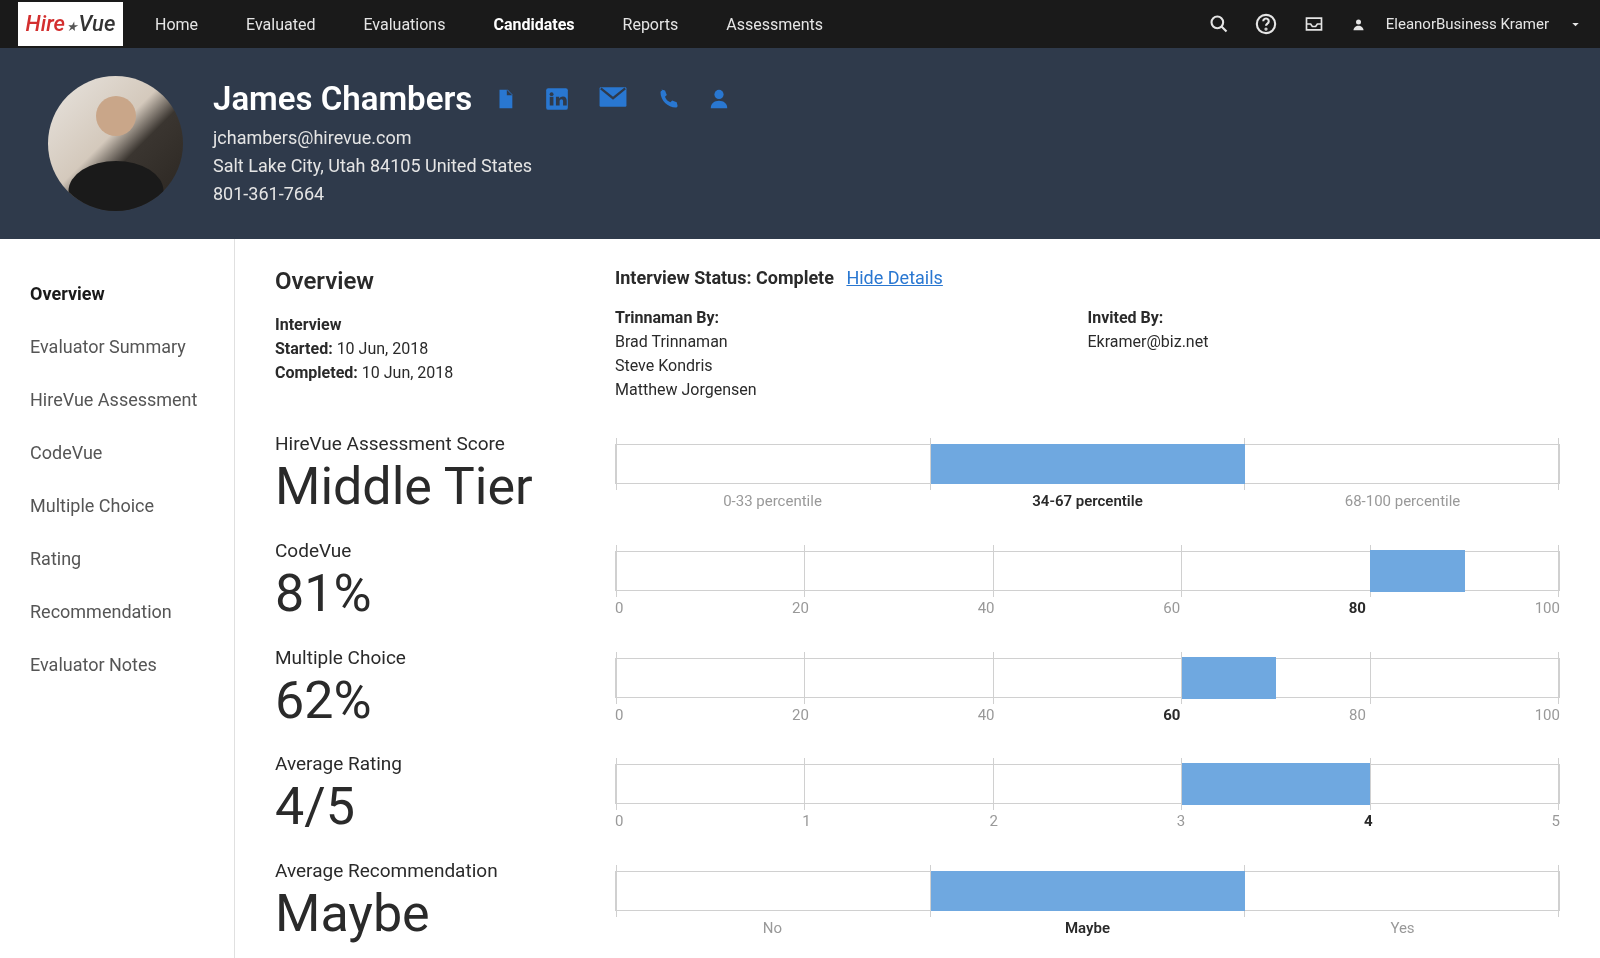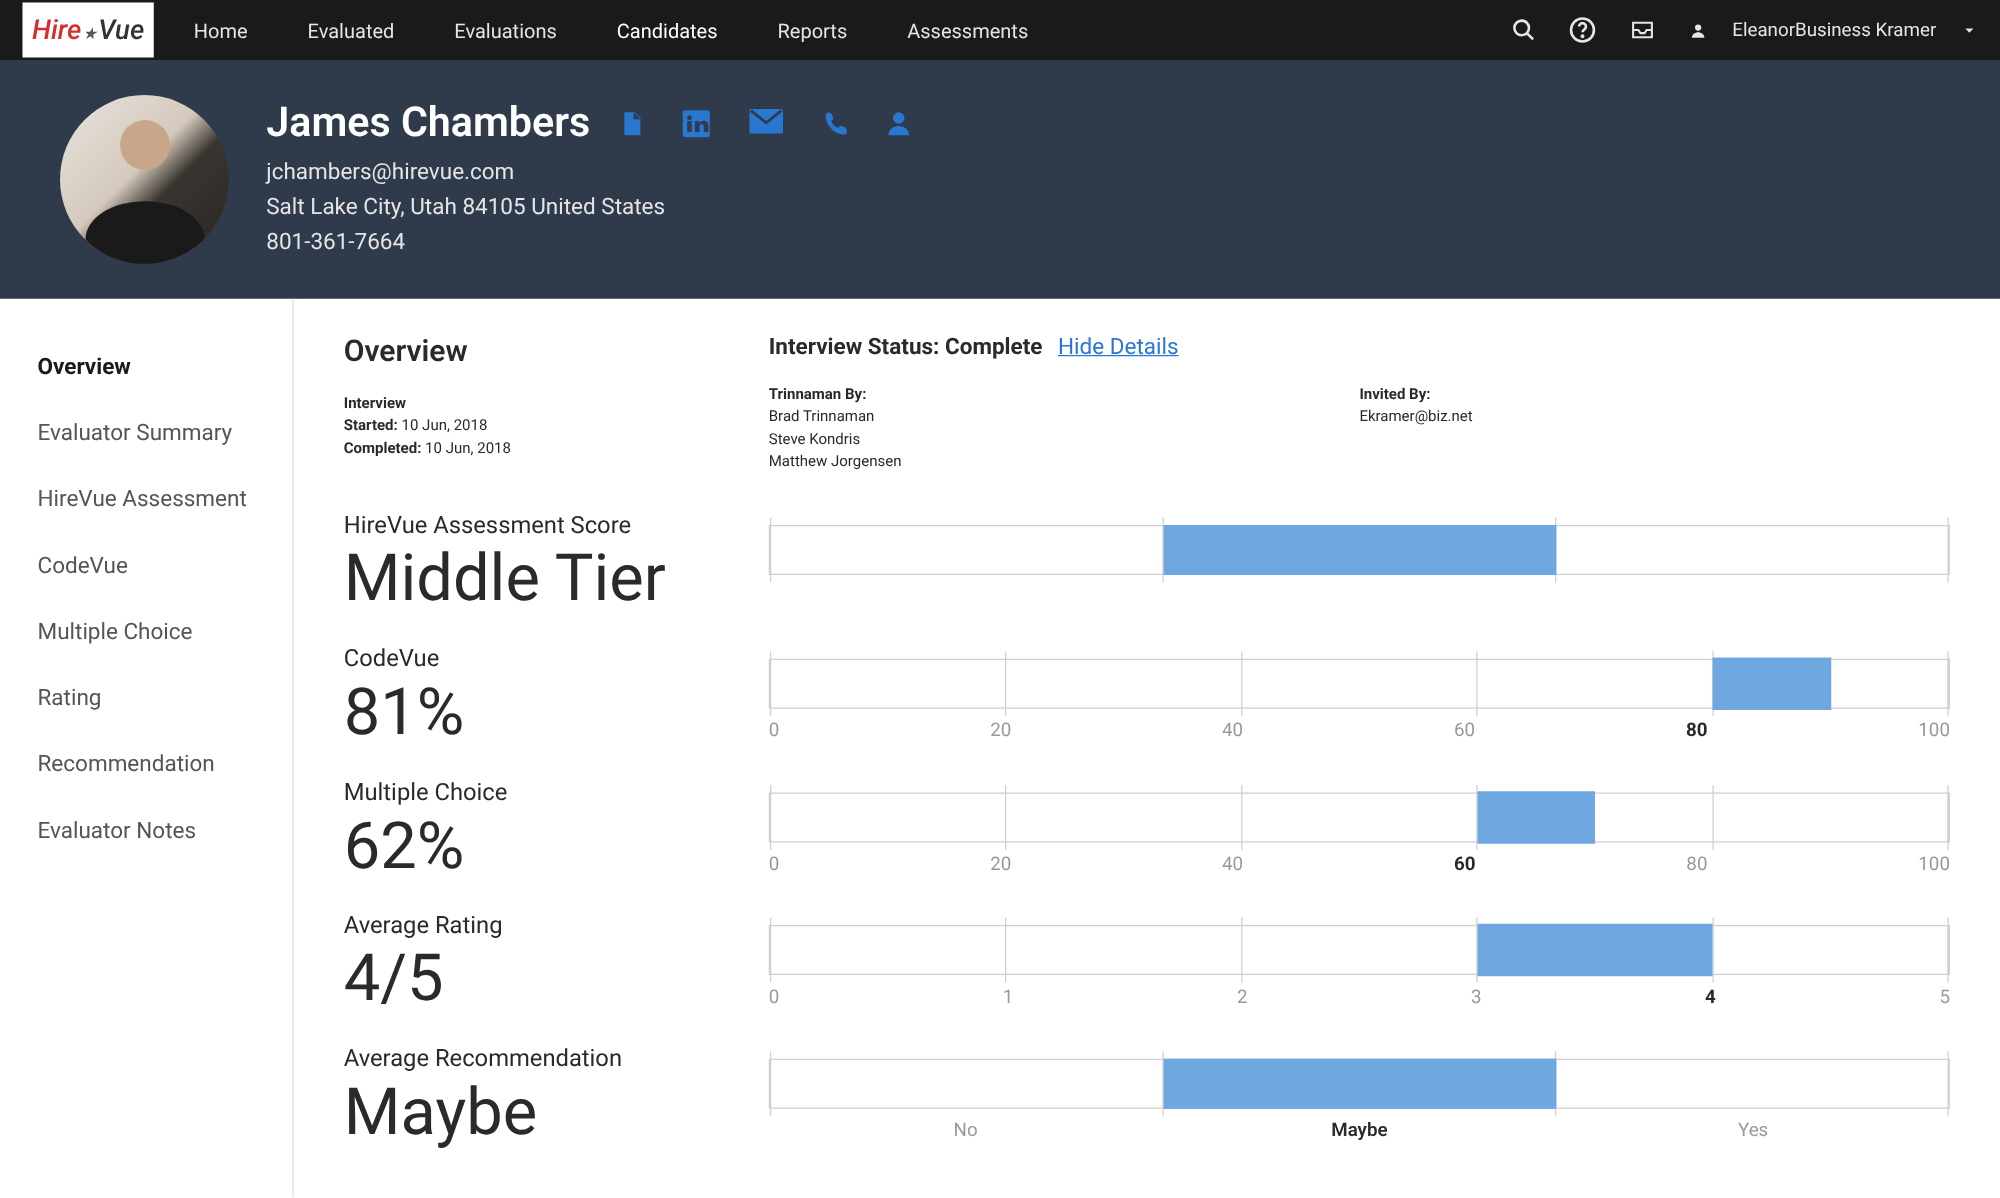--- a/index.html
+++ b/index.html
@@ -5,21 +5,21 @@
 *{margin:0;padding:0;box-sizing:border-box;font-family:-apple-system,BlinkMacSystemFont,"Segoe UI",Roboto,sans-serif}
 body{background:#fff;color:#333;width:1600px;height:958px;overflow:hidden}
 .topbar{height:48px;background:#1a1a1a;display:flex;align-items:center;padding:0 18px}
 .logo{width:105px;height:44px;background:#fff;display:flex;align-items:center;justify-content:center}
 .logo-txt{font-family:cursive;font-style:italic;font-size:22px;font-weight:500}
 .logo-hire{color:#d32f2f}
 .logo-star{color:#555;font-size:13px;margin:0 1px}
 .logo-vue{color:#333}
 .nav{display:flex;margin-left:32px;gap:48px}
 .nav a{color:#e5e5e5;text-decoration:none;font-size:16px}
-.nav a.active{color:#fff;font-weight:400}
+.nav a.active{color:#fff;font-weight:700}
 .topbar-right{margin-left:auto;display:flex;align-items:center;gap:26px;color:#e5e5e5}
 .topbar-right .icon-btn{cursor:pointer}
 .user-menu{display:flex;align-items:center;gap:20px;cursor:pointer;font-size:15px}
 .hero{background:#2f3a4b;padding:28px 0 28px 48px;display:flex;align-items:center;gap:30px}
 .avatar{width:135px;height:135px;border-radius:50%;background:linear-gradient(135deg,#e8e4df 0%,#d4c9bc 45%,#3a3530 60%,#2a2520 100%);flex-shrink:0;position:relative;overflow:hidden}
 .avatar::after{content:"";position:absolute;top:20px;left:50%;transform:translateX(-50%);width:40px;height:40px;border-radius:50%;background:#c9a689}
 .avatar::before{content:"";position:absolute;bottom:-10px;left:50%;transform:translateX(-50%);width:95px;height:60px;border-radius:50% 50% 0 0;background:#1a1a1a}
 .hero-info h1{color:#fff;font-size:33px;font-weight:600;display:flex;align-items:center;gap:22px}
 .hero-icons{display:flex;gap:28px;color:#2977d1}
 .hero-icons span{cursor:pointer}
@@ -28,21 +28,21 @@
 .sidebar{width:235px;border-right:1px solid #e0e0e0;padding-top:28px}
 .sidebar a{display:block;padding:16px 30px;color:#555;font-size:18px;text-decoration:none;cursor:pointer}
 .sidebar a.active{color:#1a1a1a;font-weight:700}
 .main{flex:1;padding:28px 40px 0 40px;overflow-y:auto}
 .row{display:flex}
 .col-l{width:340px;flex-shrink:0}
 .col-r{flex:1}
 .ov-title{font-size:24px;font-weight:600;color:#2a2a2a;margin-bottom:18px}
 .int-head{font-size:18px;color:#2a2a2a}
 .int-head a{color:#2977d1;text-decoration:underline;margin-left:8px}
-.meta{font-size:12px;color:#2a2a2a;line-height:1.5}
+.meta{font-size:16px;color:#2a2a2a;line-height:1.5}
 .meta b{font-weight:700}
 .meta-section{margin-bottom:30px}
 .score-block{margin-bottom:22px}
 .score-label{font-size:19px;color:#2a2a2a;margin-bottom:2px}
 .score-value{font-size:52px;font-weight:400;color:#2a2a2a;line-height:1.15}
 .bar-wrap{padding-top:12px}
 .bar{height:40px;display:flex;border-left:1px solid #d0d0d0;border-right:1px solid #d0d0d0;position:relative}
 .seg{flex:1;border-top:1px solid #d0d0d0;border-bottom:1px solid #d0d0d0;position:relative}
 .seg:not(:last-child){border-right:1px solid #d0d0d0}
 .seg.fill{background:#6fa8e0;border-color:#6fa8e0}
@@ -204,20 +204,25 @@
           <div class="tick-marks">
               <i></i>
               <i></i>
               <i></i>
               <i></i>
             </div>
           <div class="seg"></div>
             <div class="seg fill"></div>
             <div class="seg"></div>
         </div>
+        <div class="labels">
+          <span>0-33 percentile</span>
+          <span class="hl">34-67 percentile</span>
+          <span>68-100 percentile</span>
+        </div>
       </div>
     </div>
 
     <div class="row score-block">
       <div class="col-l">
         <div class="score-label">CodeVue</div>
         <div class="score-value">81%</div>
       </div>
       <div class="col-r bar-wrap">
         <div class="bar">

